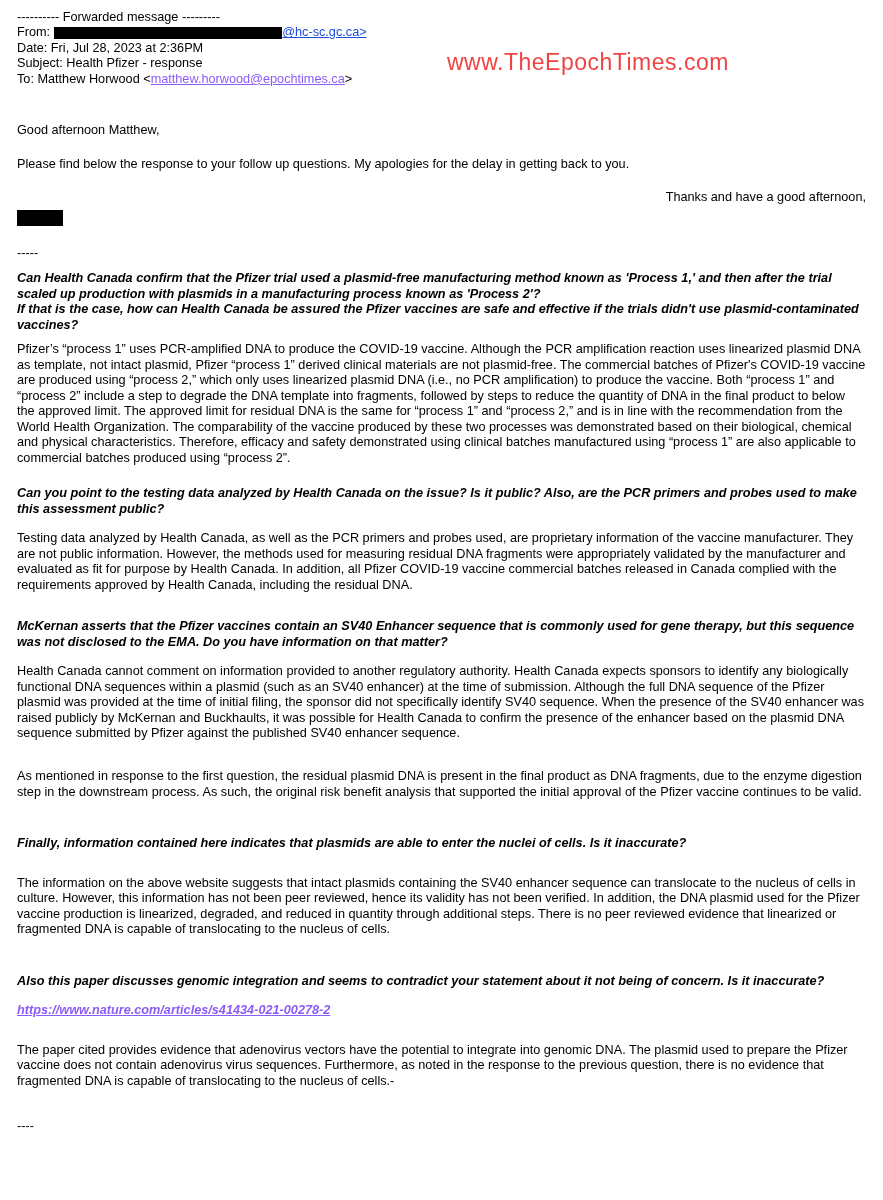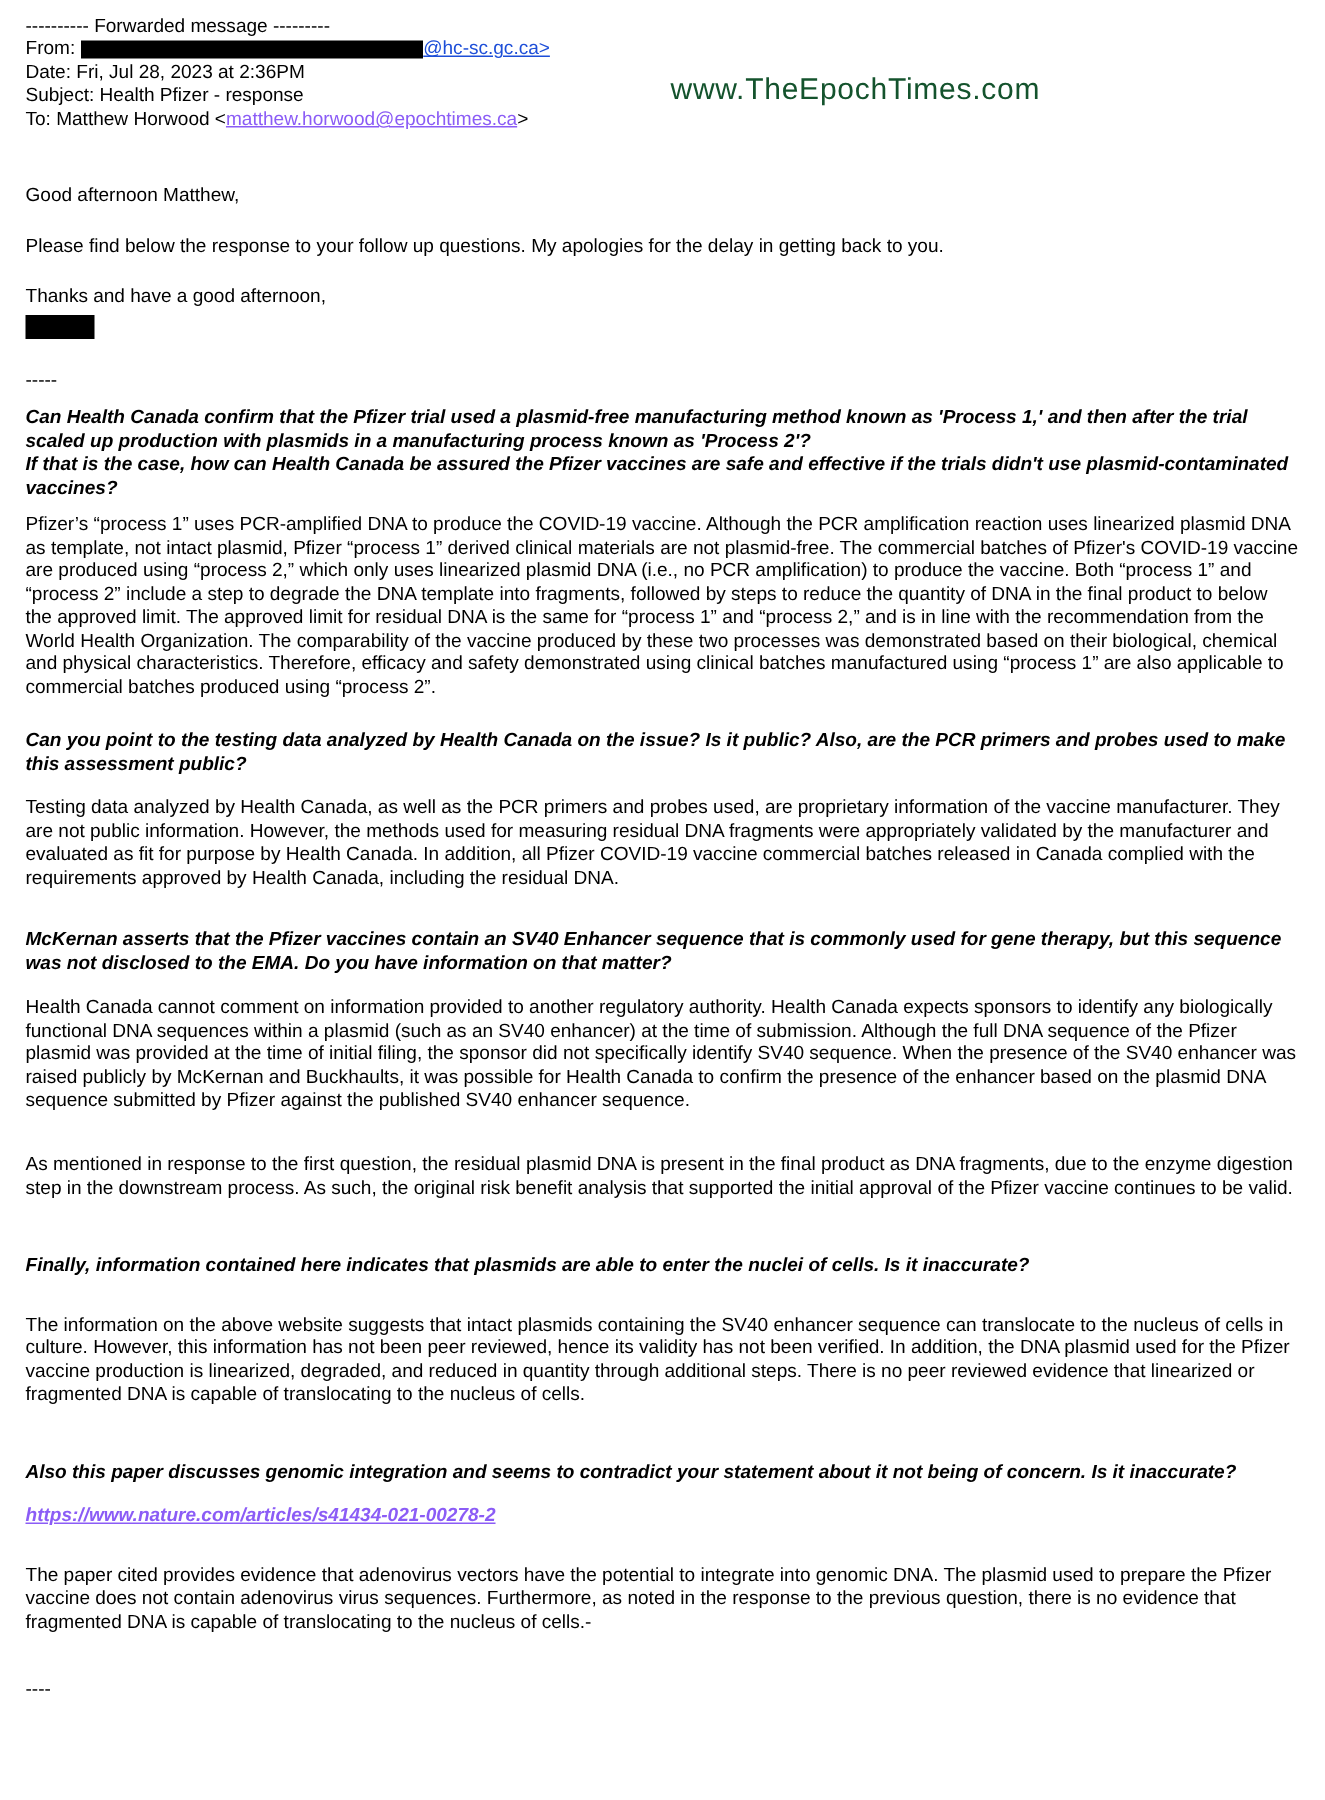--- a/index.html
+++ b/index.html
@@ -39,40 +39,40 @@
   }
   .ul-black { text-decoration: underline; color: #1d4ed8; }
   a.blue-link {
     color: #8b5cf6;
     text-decoration: underline;
   }
   .watermark {
     position: absolute;
     top: 48px;
     left: 447px;
-    font-size: 20px;
-    color: #14532d;
+    font-size: 23px;
+    color: #ef4444;
     letter-spacing: 0.5px;
     white-space: nowrap;
     pointer-events: none;
   }
   p { margin: 0; padding: 0; }
   .q {
     font-weight: bold;
     font-style: italic;
   }
   .q .qline { display: block; }
   .link-line {
     font-weight: bold;
     font-style: italic;
   }
   
   .mt-greeting { margin-top: 36px; }
   .mt-intro    { margin-top: 18px; }
-  .mt-signoff  { margin-top: 18px; }
+  .mt-signoff  { margin-top: 18px; text-align: right; }
   .mt-div1     { margin-top: 20px; }
   .mt-q1       { margin-top: 10px; }
   .mt-a1       { margin-top: 9px; }
   .mt-q2       { margin-top: 20px; }
   .mt-a2       { margin-top: 14px; }
   .mt-q3       { margin-top: 26px; }
   .mt-a3       { margin-top: 14px; }
   .mt-a3b      { margin-top: 28px; }
   .mt-q4       { margin-top: 36px; }
   .mt-link4    { margin-top: 14px; }

